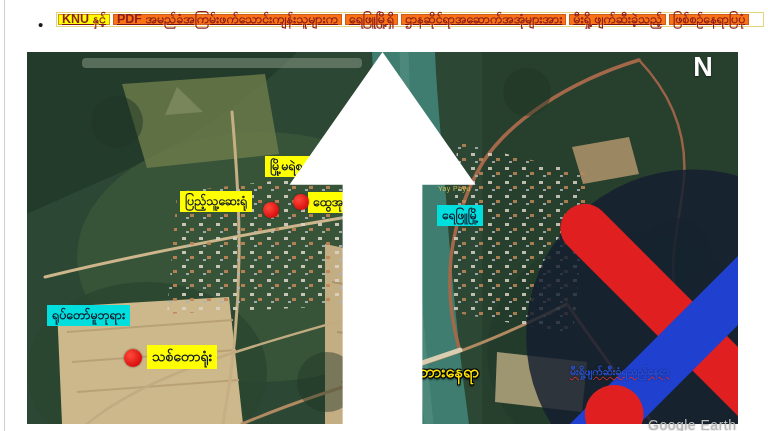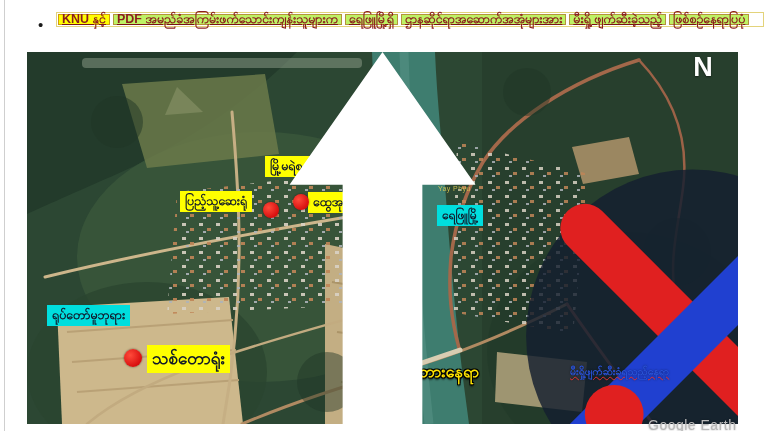--- a/index.html
+++ b/index.html
@@ -11,21 +11,21 @@
   
   #bullet { position:absolute; left:38px; top:16px; font-size:15px; color:#1a1a1a; }
   #title-line { position:absolute; left:56px; top:12px; width:708px; height:15px;
                 display:flex; align-items:stretch; gap:3px;
                 border:1px solid #e3d37a; padding:1px; background:#ffffff; }
   .seg { display:flex; align-items:center; white-space:nowrap;
          font-size:12.5px; font-weight:bold; color:#8b1d1d;
          text-decoration:underline; text-decoration-color:#7a1414;
          padding:0 3px; border:1px solid rgba(170,70,30,.55); }
   .seg-yellow { background:#ffff00; }
-  .seg-green  { background:#bef264; }
+  .seg-green  { background:#f97316; }
 
   
   #map { position:absolute; left:27px; top:52px; width:711px; height:372px;
          background:#2c4733; overflow:hidden; }
   #map svg { position:absolute; left:0; top:0; width:100%; height:100%; }
 
   .map-label { position:absolute; white-space:nowrap; font-weight:bold;
                color:#10192b; font-size:12.5px; line-height:1.55; padding:1px 5px; }
   .lbl-yellow { background:#ffff00; }
   .lbl-cyan   { background:#00dede; }
@@ -118,21 +118,21 @@
       <circle cx="300" cy="330" r="30" fill="#1f3526" opacity=".45"></circle>
       <circle cx="500" cy="40" r="24" fill="#1f3526" opacity=".45"></circle>
       <circle cx="650" cy="200" r="34" fill="#1d3324" opacity=".5"></circle>
     </svg>
 
     <div class="map-label lbl-yellow" style="left:238px; top:104px;">မြို့မရဲစခန်း</div>
     <div class="map-label lbl-yellow" style="left:153px; top:139px;">ပြည့်သူ့ဆေးရုံ</div>
     <div class="map-label lbl-yellow" style="left:281px; top:140px;">ထွေအုပ်ရုံး</div>
     <div class="map-label lbl-cyan" style="left:410px; top:153px; font-size:12px;">ရေဖြူမြို့</div>
     <div class="map-label lbl-cyan" style="left:20px;  top:253px;text-align:center;">ရုပ်တော်မူဘုရား</div>
-    <div class="map-label lbl-yellow" style="left:120px; top:293px; font-size:17px;">သစ်တောရုံး</div>
+    <div class="map-label lbl-yellow" style="left:120px; top:293px; font-size:14px;">သစ်တောရုံး</div>
     <div id="bridge-label">တံတားနေရာ</div>
     <div id="tiny-place">Yay Phyu</div>
 
     <div class="red-dot" style="left:236px; top:150px; width:16px; height:16px;"></div>
     <div class="red-dot" style="left:266px; top:142px; width:16px; height:16px;"></div>
     <div class="red-dot" style="left:97px;  top:297px; width:18px; height:18px;"></div>
 
     <svg class="xicon" style="left:310px; top:98px;" width="38" height="38" viewBox="0 0 38 38">
       <circle cx="19" cy="19" r="17" fill="#141f30" opacity=".82"></circle>
       <path d="M8,8 L30,30" stroke="#e02020" stroke-width="5" stroke-linecap="round"></path>

